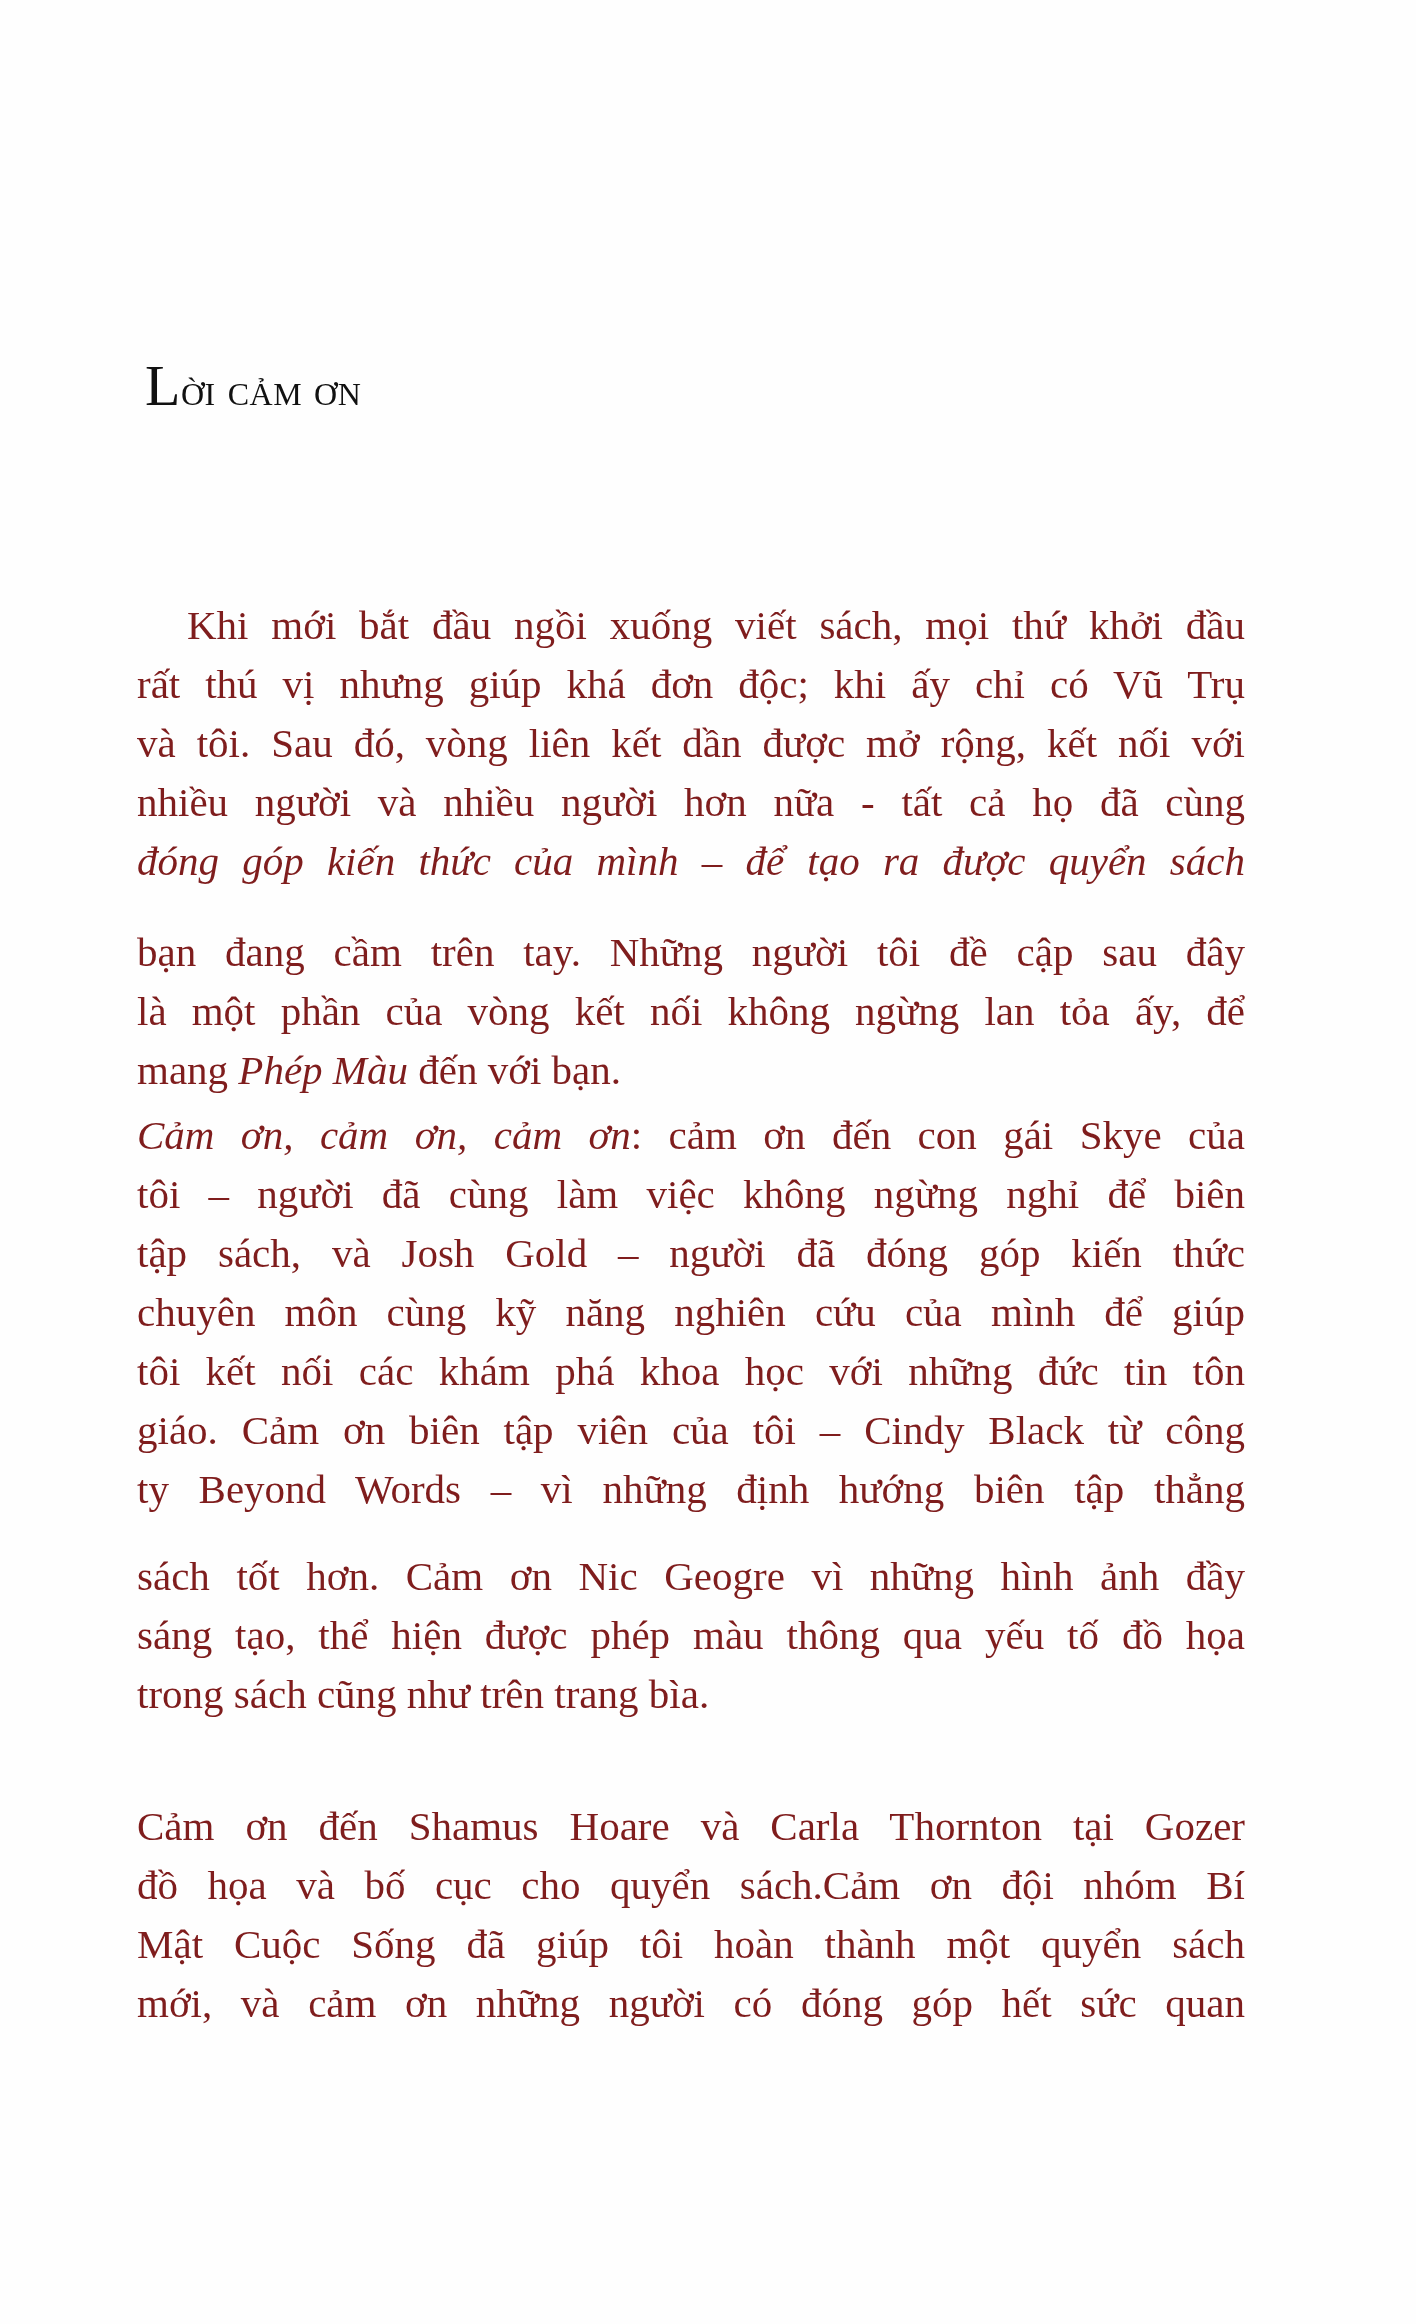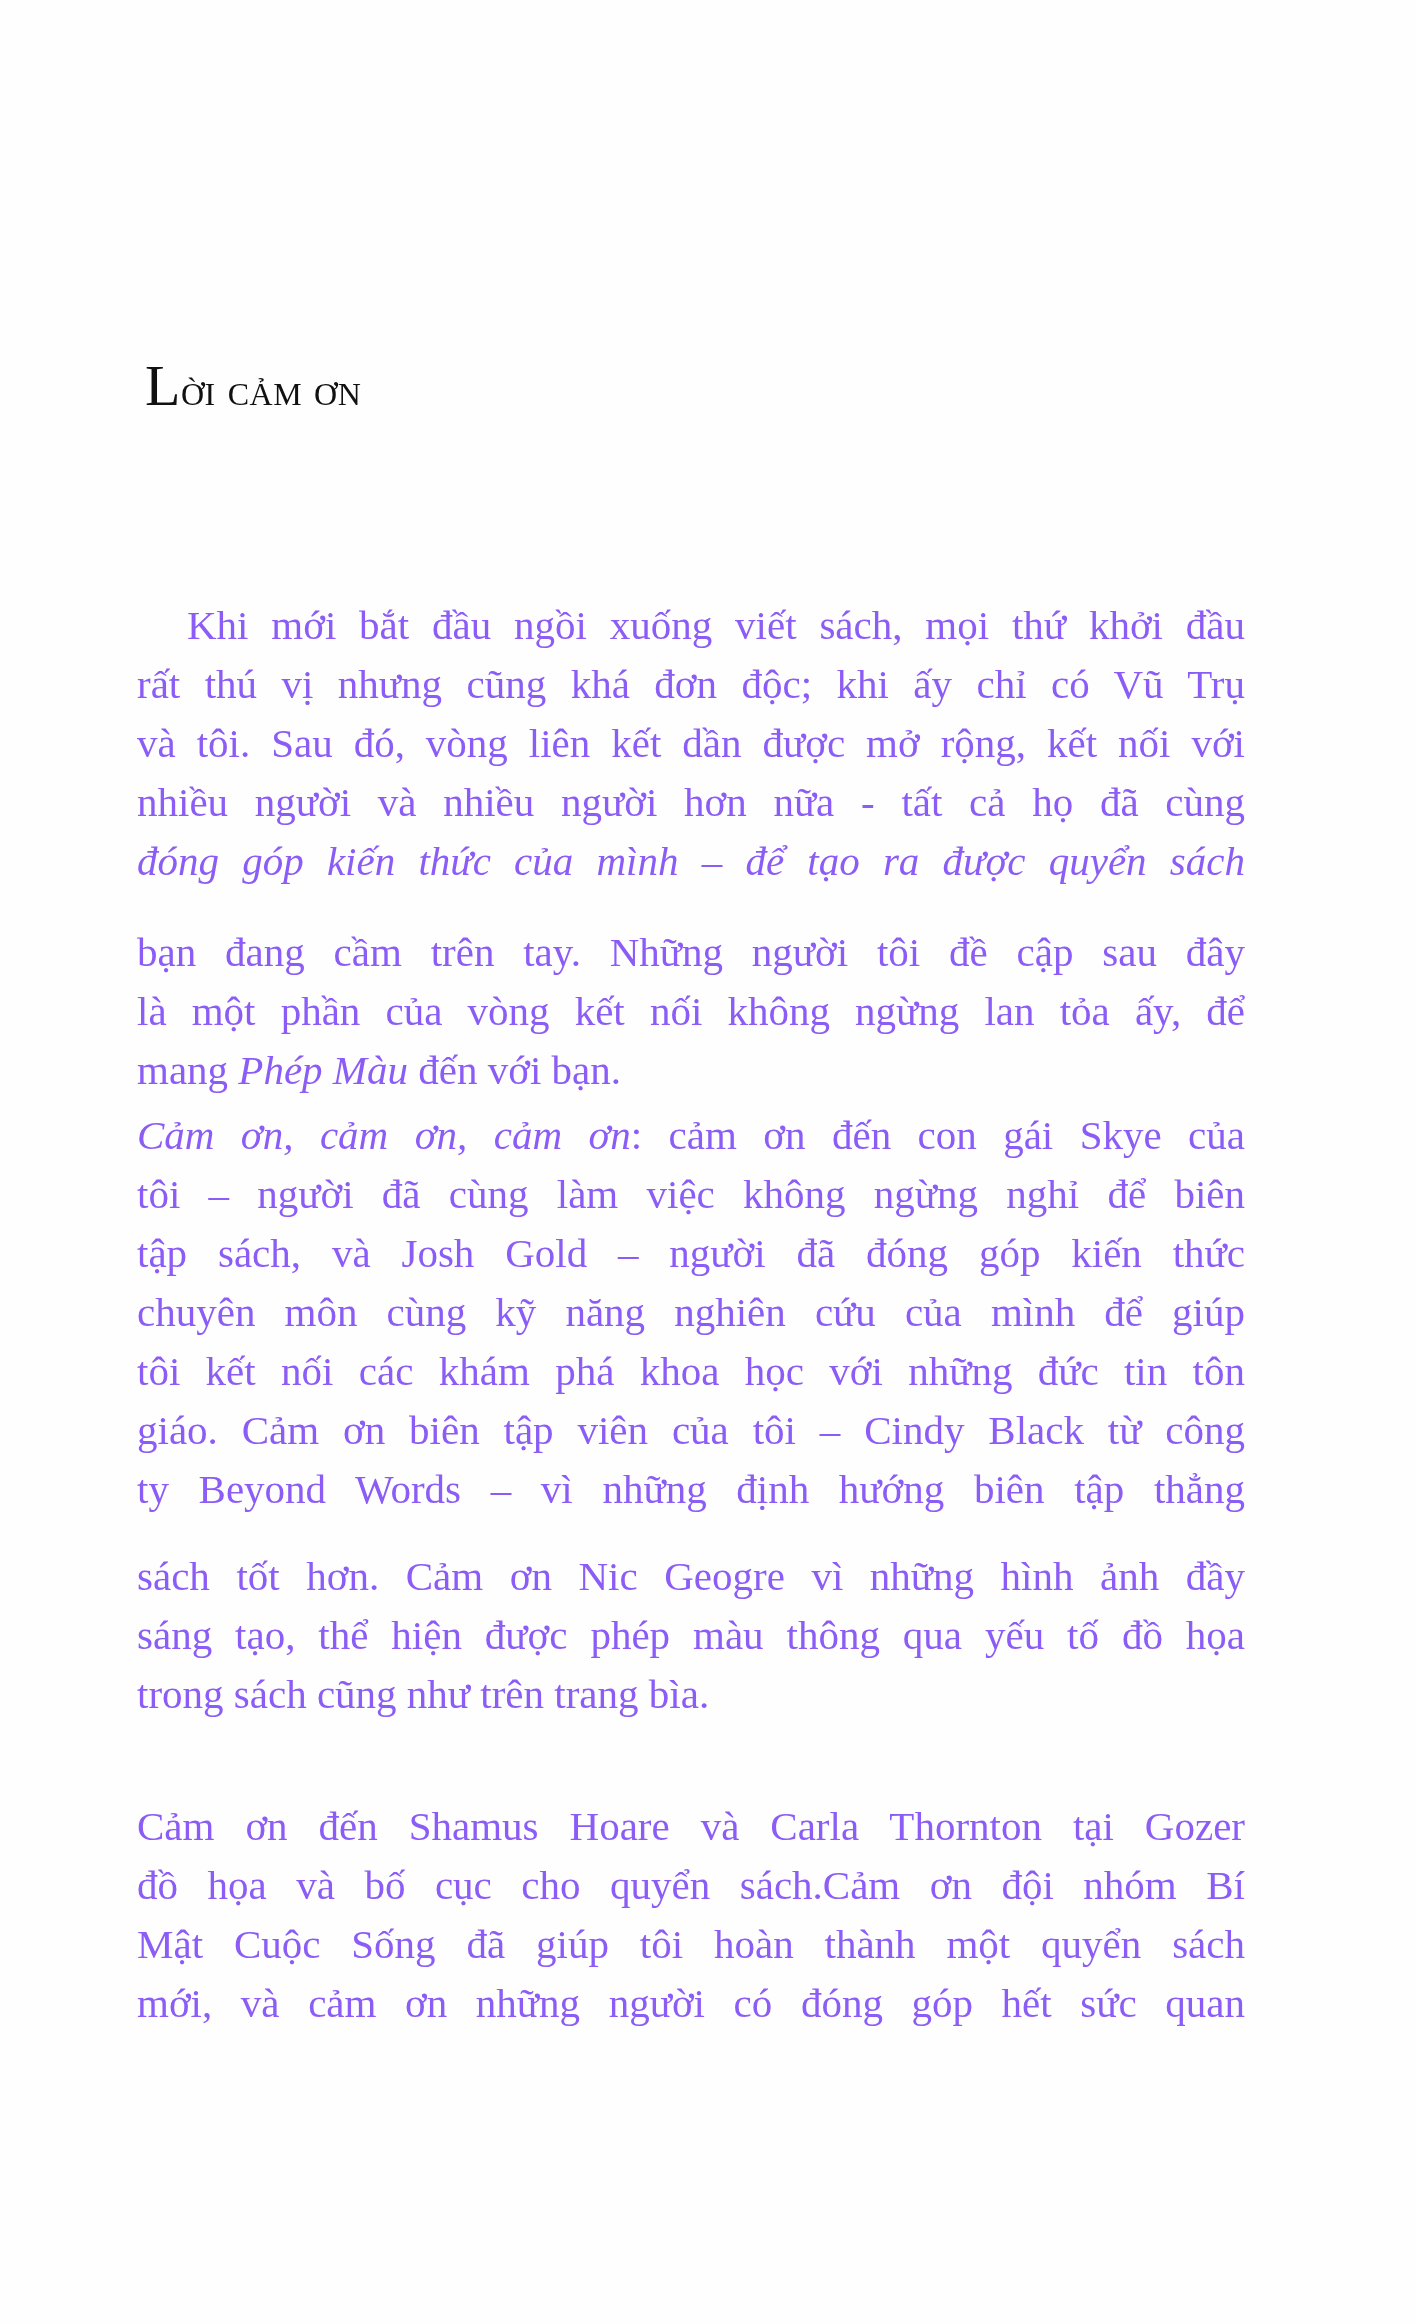--- a/index.html
+++ b/index.html
@@ -7,40 +7,40 @@
   .page { position:absolute; left:0; top:0; width:1416px; height:2324px; background:#fefefe;padding-left:36px; }
   .title {
     position:absolute; left:145px; top:352px;
     font-family:"Liberation Serif","DejaVu Serif",serif;
     font-size:46px; color:#111; letter-spacing:0.5px;
     font-variant:small-caps; margin:0; font-weight:normal;
   }
   .title .big { font-size:58px; }
   .para { position:absolute; left:137px; width:1108px;
     font-family:"Liberation Serif","DejaVu Serif",serif;
-    font-size:41px; color:#8b5cf6; }
+    font-size:41px; color:#7f1d1d; }
   .line { display:block; height:59px; line-height:59px;
     text-align:justify; text-align-last:justify; white-space:nowrap; overflow:visible; }
   .line.last { text-align-last:left; }
   .indent { padding-left:50px; }
   #p1 { top:596px; }
   #p2 { top:1106px; }
   #p3 { top:1797px; }
   em { font-style:italic; }
 </style>
 </head>
 <body>
 
 <div class="page">
 
   <h1 class="title"><span class="big">L</span><span>ời cảm ơn</span></h1>
 
   <div class="para" id="p1">
     <div class="line indent jl" style="word-spacing: 0px;">Khi mới bắt đầu ngồi xuống viết sách, mọi thứ khởi đầu</div>
-    <div class="line jl" style="word-spacing: 0px;">rất thú vị nhưng cũng khá đơn độc; khi ấy chỉ có Vũ Trụ</div>
+    <div class="line jl" style="word-spacing: 0px;">rất thú vị nhưng giúp khá đơn độc; khi ấy chỉ có Vũ Trụ</div>
     <div class="line jl" style="word-spacing: 0px;">và tôi. Sau đó, vòng liên kết dần được mở rộng, kết nối với</div>
     <div class="line jl" style="word-spacing: 0px;">nhiều người và nhiều người hơn nữa - tất cả họ đã cùng</div>
     <div class="line jl" style="word-spacing: 0px; font-style: italic;">đóng góp kiến thức của mình – để tạo ra được quyển sách</div>
     <div class="line jl" style="word-spacing: 0px; margin-top: 32px;">bạn đang cầm trên tay. Những người tôi đề cập sau đây</div>
     <div class="line jl" style="word-spacing: 0px;">là một phần của vòng kết nối không ngừng lan tỏa ấy, để</div>
     <div class="line last"><span>mang</span> <em>Phép Màu</em> <span>đến với bạn.</span></div>
   </div>
 
   <div class="para" id="p2">
     <div class="line jf" style="word-spacing: 0px;"><em>Cảm ơn, cảm ơn, cảm ơn</em><span>: cảm ơn đến con gái Skye của</span></div>

